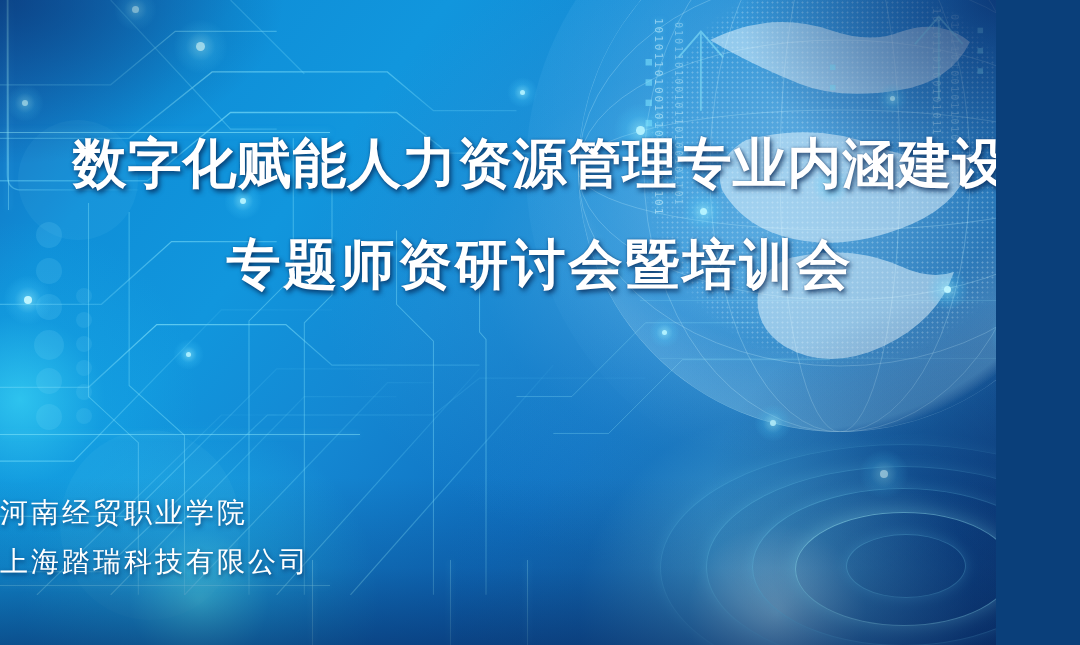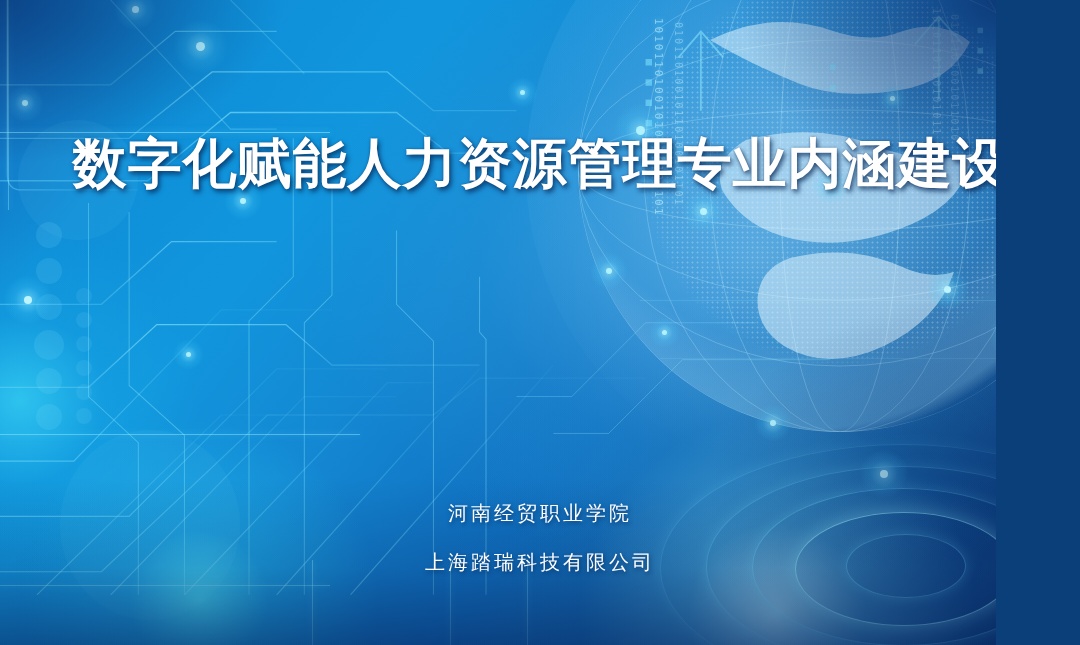--- a/index.html
+++ b/index.html
@@ -68,22 +68,22 @@
     text-shadow:2px 3px 5px rgba(4,35,80,.75), 0 0 2px rgba(10,50,100,.55);
   }
   #title1{top:133px;font-size:54px;line-height:60px;letter-spacing:1px;}
   #title2{top:234px;font-size:54px;line-height:60px;letter-spacing:3px;}
   #subtitle{
     position:absolute;left:0;width:1080px;top:347px;text-align:center;color:#ffffff;
     font-size:44px;line-height:52px;font-weight:normal;letter-spacing:3px;white-space:nowrap;
     text-shadow:1px 2px 5px rgba(4,35,80,.70);
   }
   .org{
-    position:absolute;left:0;width:1080px;text-align:center;color:#ffffff;
-    font-size:20px;line-height:34px;font-weight:normal;letter-spacing:3px;white-space:nowrap;
+    position:absolute;left:0;width:1080px;text-align:left;color:#ffffff;
+    font-size:28px;line-height:34px;font-weight:normal;letter-spacing:3px;white-space:nowrap;
     text-shadow:1px 2px 4px rgba(5,38,85,.70);
   }
   #org1{top:496px;}
   #org2{top:545px;}
 </style>
 </head>
 <body>
 
 <div id="banner">
 
@@ -250,17 +250,18 @@
     <div class="dot" style="left:520px;top:90px;width:5px;height:5px;background:#bfeeff;"></div>
   </div>
 
   <div class="layer vig-tl"></div>
   <div class="layer vig-tr"></div>
   <div class="layer vig-br"></div>
   <div class="layer vig-b"></div>
 
   <div id="content">
     <div class="t-line" id="title1">数字化赋能人力资源管理专业内涵建设</div>
+    <div class="t-line" id="title2">专题师资研讨会暨培训会</div>
     <div class="org" id="org1">河南经贸职业学院</div>
     <div class="org" id="org2">上海踏瑞科技有限公司</div>
   </div>
 
 </div>
 
 </body></html>

